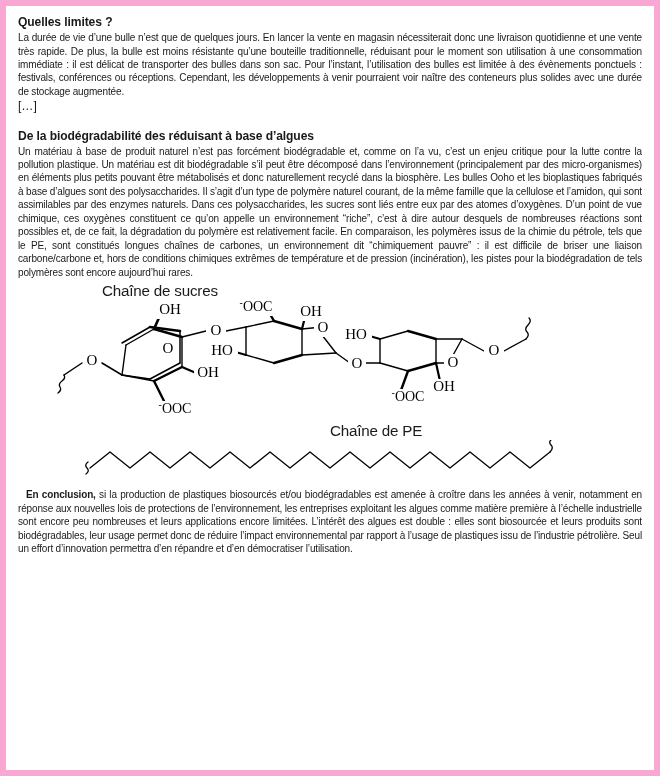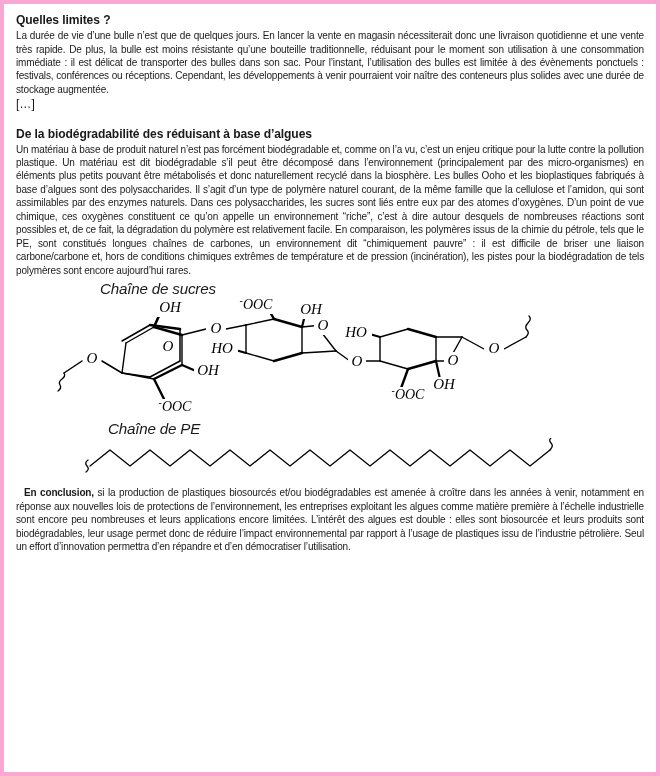--- a/index.html
+++ b/index.html
@@ -12,21 +12,21 @@
     width: 660px;
     height: 776px;
     font-family: "Liberation Sans", sans-serif;
     color: #1a1a1a;
     overflow: hidden;
   }
   .page {
     box-sizing: border-box;
     width: 660px;
     height: 776px;
-    border: 4px solid #f9a8d4;
+    border: 6px solid #f9a8d4;
     background: #ffffff;
     padding: 8px 12px 6px 12px;
   }
   .h-sub {
     font-size: 12.1px;
     font-weight: bold;
     line-height: 1.33;
     margin: 0 0 1px 0;
     letter-spacing: -0.1px;
   }
@@ -53,21 +53,20 @@
   .fig-title {
     font-size: 15.2px;
     margin: 0;
     padding-left: 84px;
     line-height: 1.3;
     color: #1a1a1a;
     letter-spacing: -0.2px;
   }
   .fig-wrap {
     position: relative;
-    font-style: italic;
   }
   .sugar-svg {
     display: block;
     margin: 0 auto;
   }
   .pe-svg {
     display: block;
     margin: 0 auto;
   }
   .bold-lead { font-weight: bold; padding-left: 8px; }
@@ -231,21 +230,21 @@
         <rect x="394" y="53" width="18" height="18" fill="#ffffff" stroke="none"></rect>
         <text x="403" y="63">O</text>
 
         <rect x="434" y="41" width="20" height="18" fill="#ffffff" stroke="none"></rect>
         <text x="444" y="51">O</text>
       </g>
     </svg>
   </div>
 
   <div class="fig-wrap">
-    <div class="fig-title" style="padding-left:92px;">Chaîne de PE</div>
+    <div class="fig-title" style="padding-left:92px;text-align:center;">Chaîne de PE</div>
     <svg class="pe-svg" width="500" height="46" viewBox="0 0 500 46" aria-hidden="true">
       <g stroke="#000000" fill="none" stroke-width="1.3" stroke-linecap="round" stroke-linejoin="round">
         <path d="M6,34 q4,-3 1,-6 q-3,-3 1,-6"></path>
         <polyline points="10,28 30,12 50,28 70,12 90,28 110,12 130,28 150,12 170,28 190,12 210,28 230,12 250,28 270,12 290,28 310,12 330,28 350,12 370,28 390,12 410,28 430,12 450,28 470,12"></polyline>
         <path d="M470,12 q4,-4 1,-7 q-3,-3 1,-6"></path>
       </g>
     </svg>
   </div>
 
   <div class="spacer-small"></div>

